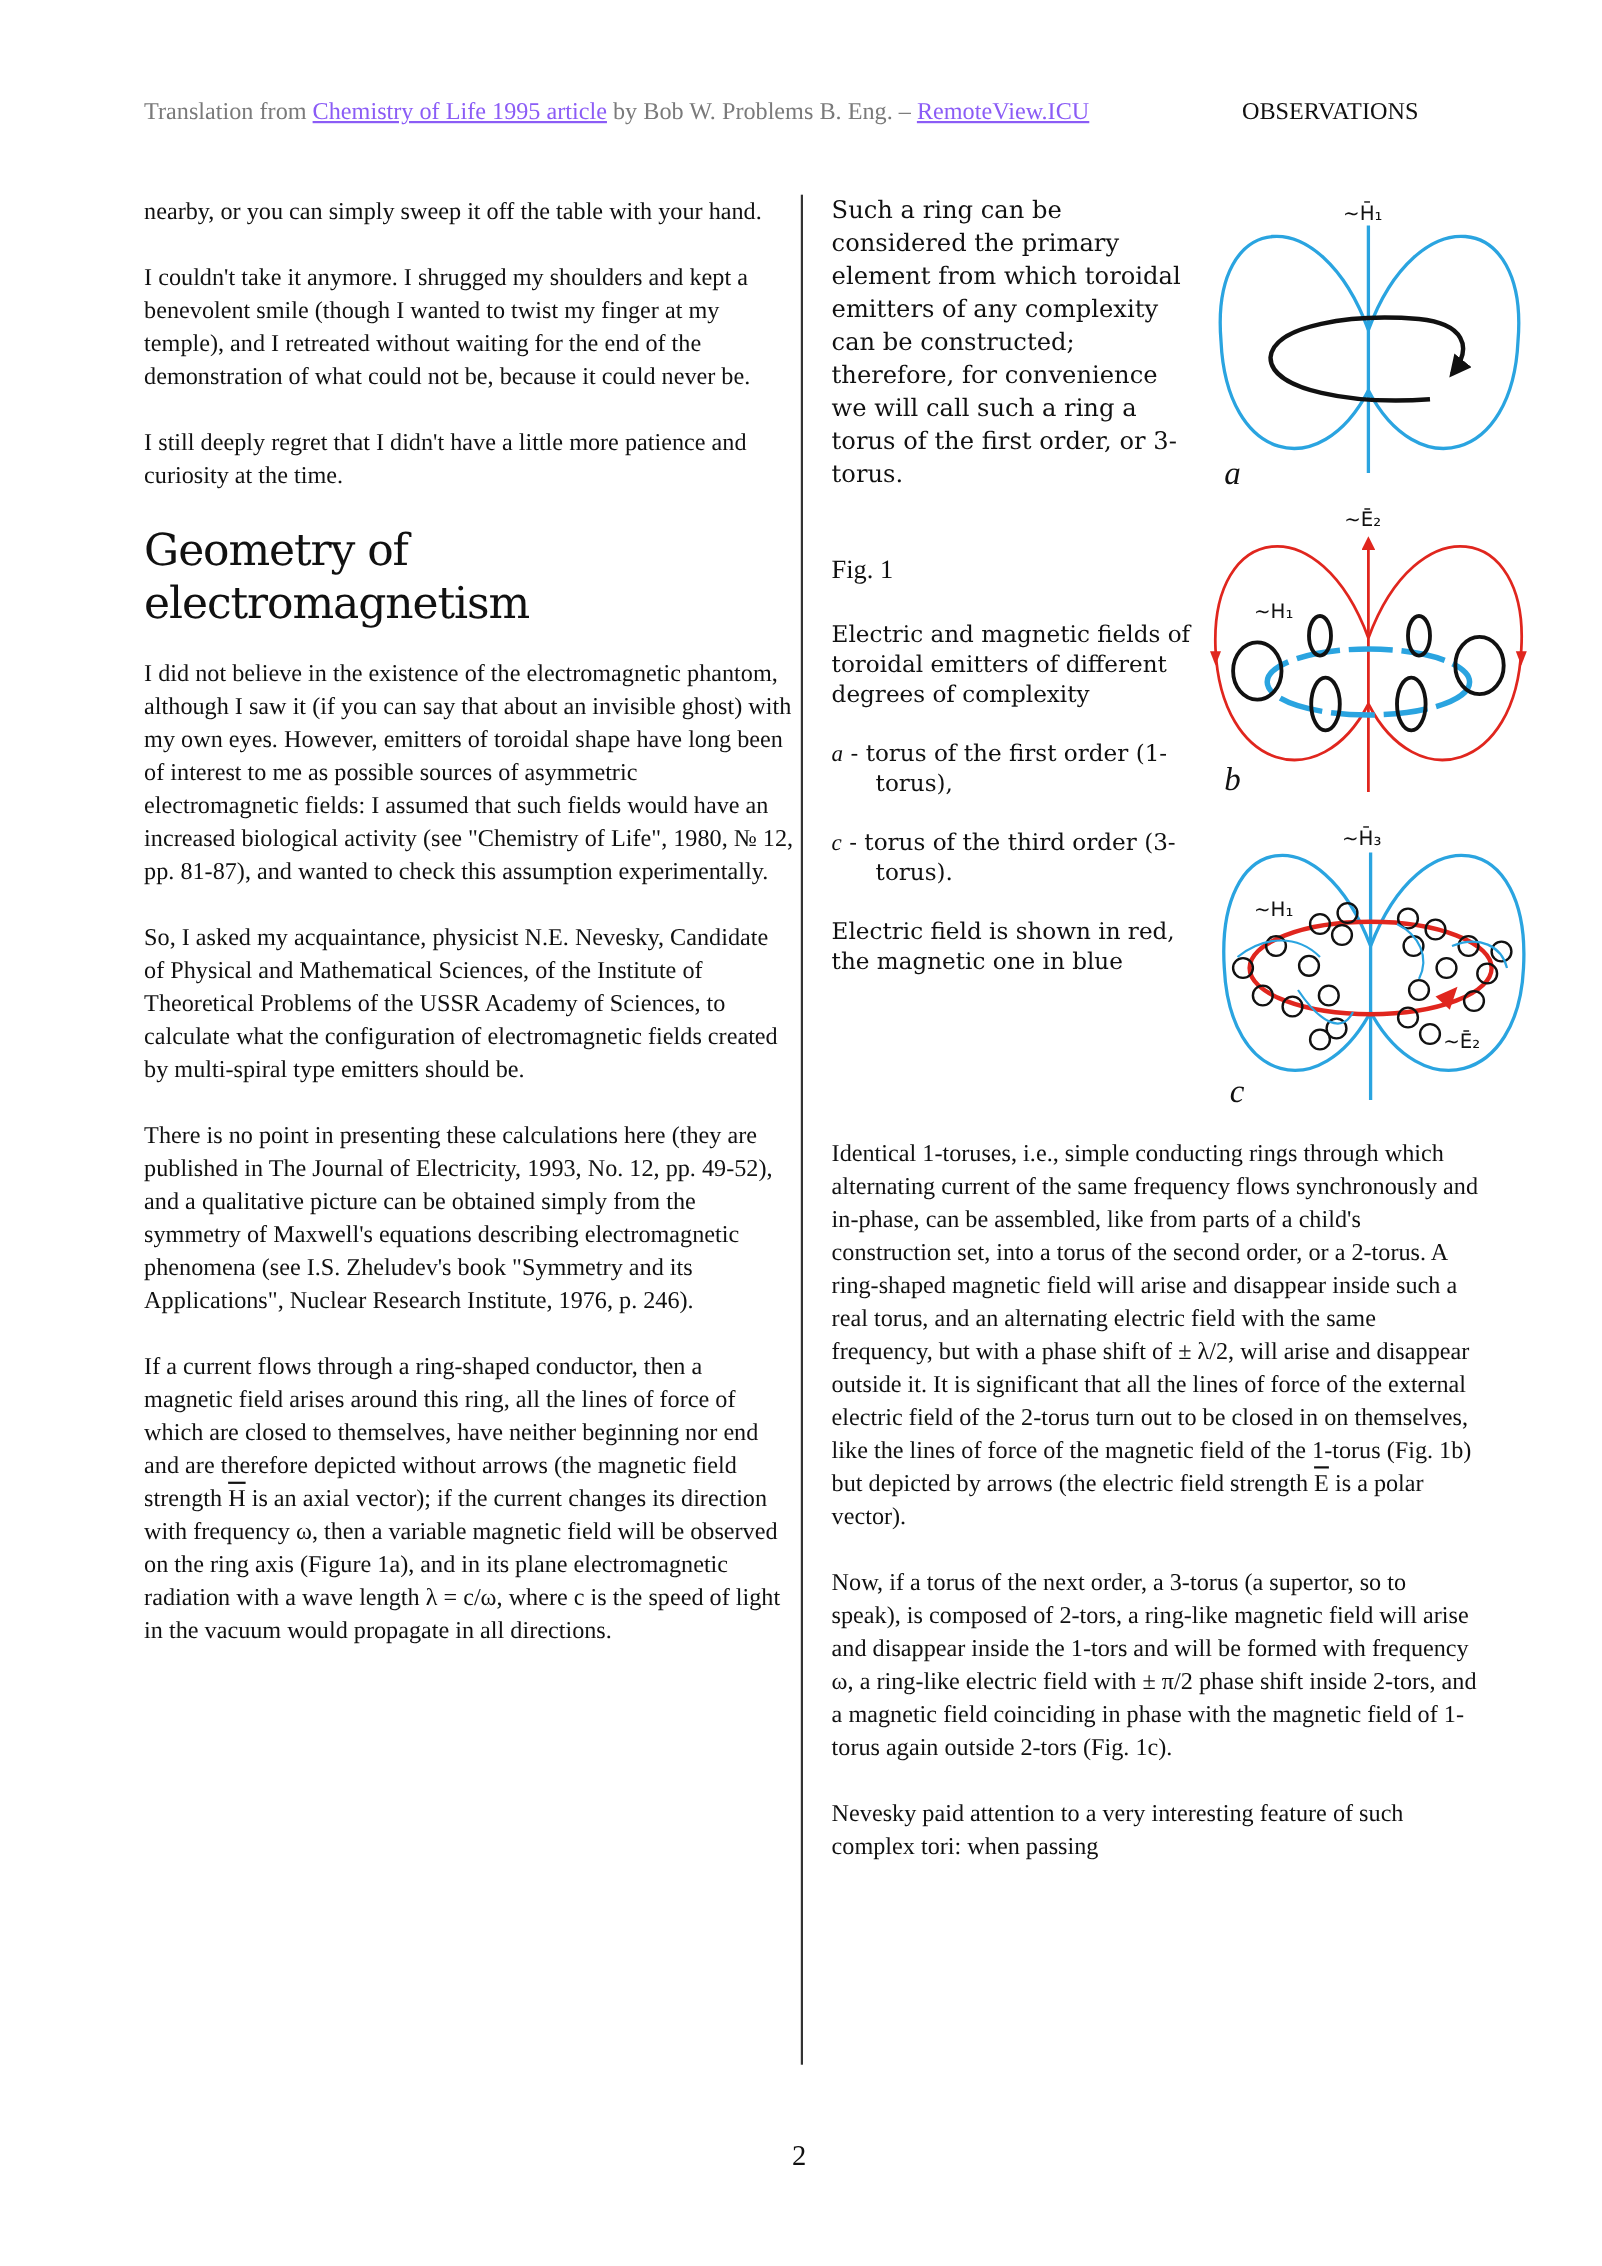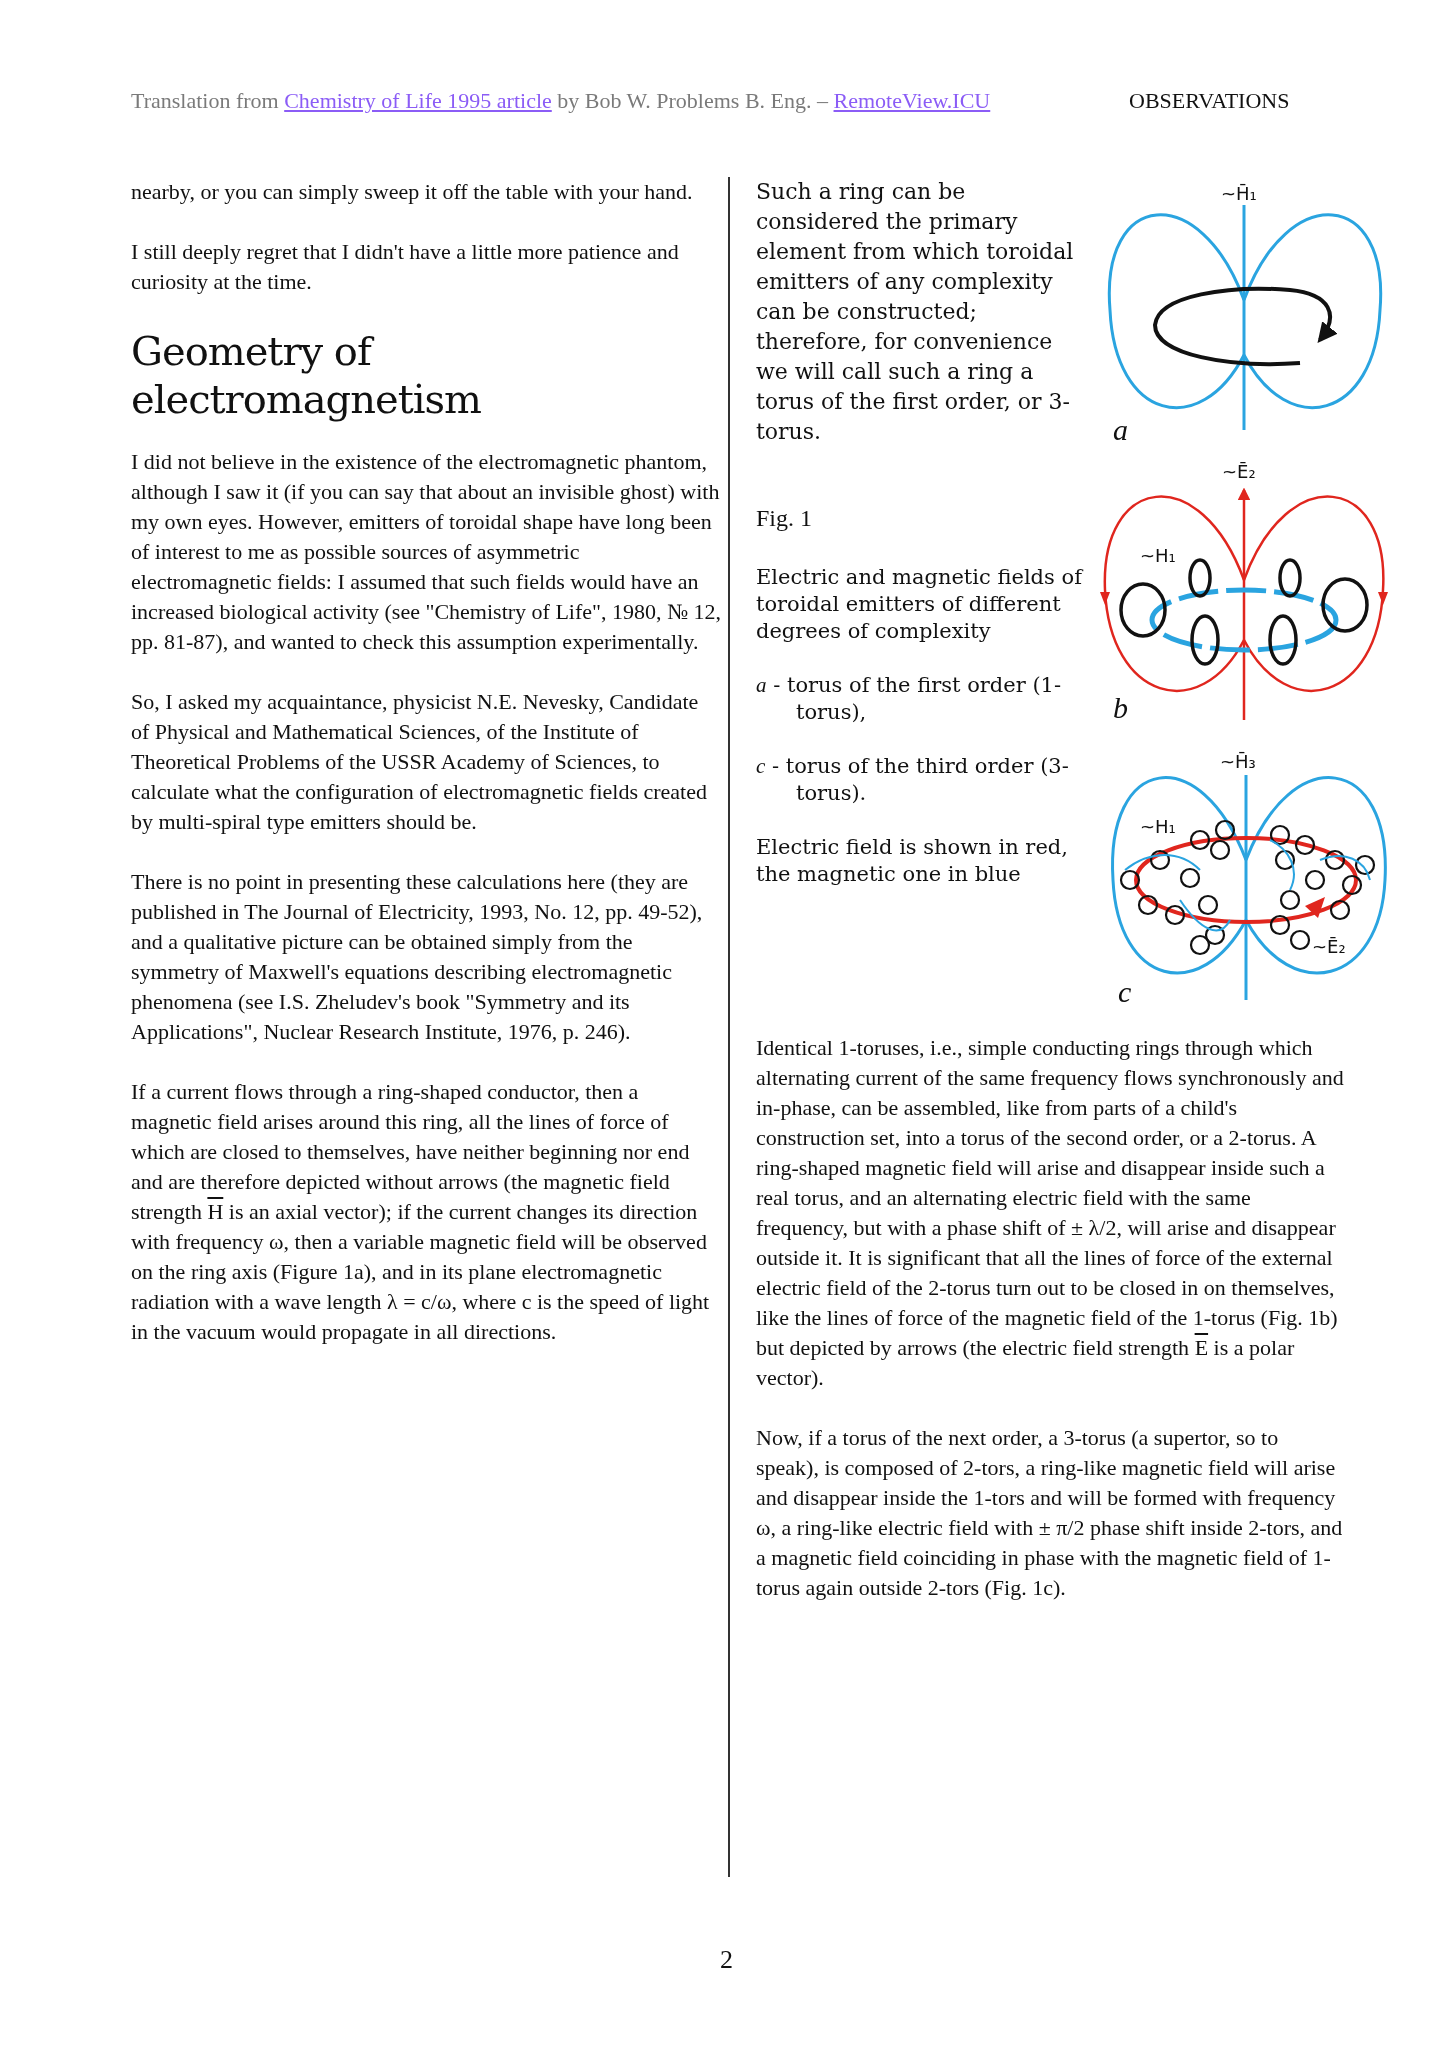--- a/index.html
+++ b/index.html
@@ -32,20 +32,21 @@
 
 <div class="header">
   <span>Translation from </span><a>Chemistry of Life 1995 article</a><span> by Bob W. Problems B. Eng. – </span><a>RemoteView.ICU</a>
   <span class="section">OBSERVATIONS</span>
 </div>
 
 <div class="divider"></div>
 
 <div class="col-left">
   <p>nearby, or you can simply sweep it off the table with your hand.</p>
+  <p>I couldn't take it anymore. I shrugged my shoulders and kept a benevolent smile (though I wanted to twist my finger at my temple), and I retreated without waiting for the end of the demonstration of what could not be, because it could never be.</p>
   <p>I still deeply regret that I didn't have a little more patience and curiosity at the time.</p>
   <h2>Geometry of electromagnetism</h2>
   <p>I did not believe in the existence of the electromagnetic phantom, although I saw it (if you can say that about an invisible ghost) with my own eyes. However, emitters of toroidal shape have long been of interest to me as possible sources of asymmetric electromagnetic fields: I assumed that such fields would have an increased biological activity (see "Chemistry of Life", 1980, № 12, pp. 81-87), and wanted to check this assumption experimentally.</p>
   <p>So, I asked my acquaintance, physicist N.E. Nevesky, Candidate of Physical and Mathematical Sciences, of the Institute of Theoretical Problems of the USSR Academy of Sciences, to calculate what the configuration of electromagnetic fields created by multi-spiral type emitters should be.</p>
   <p>There is no point in presenting these calculations here (they are published in The Journal of Electricity, 1993, No. 12, pp. 49-52), and a qualitative picture can be obtained simply from the symmetry of Maxwell's equations describing electromagnetic phenomena (see I.S. Zheludev's book "Symmetry and its Applications", Nuclear Research Institute, 1976, p. 246).</p>
   <p><span>If a current flows through a ring-shaped conductor, then a magnetic field arises around this ring, all the lines of force of which are closed to themselves, have neither beginning nor end and are therefore depicted without arrows (the magnetic field strength </span><span class="ov">H</span><span> is an axial vector); if the current changes its direction with frequency ω, then a variable magnetic field will be observed on the ring axis (Figure 1a), and in its plane electromagnetic radiation with a wave length λ = c/ω, where c is the speed of light in the vacuum would propagate in all directions.</span></p>
 </div>
 
 <div class="rt-intro">Such a ring can be considered the primary element from which toroidal emitters of any complexity can be constructed; therefore, for convenience we will call such a ring a torus of the first order, or 3-torus.</div>
 
@@ -135,15 +136,16 @@
     <text x="1220" y="768" font-size="18" font-family="DejaVu Sans, sans-serif" fill="#111">~H̄₃</text>
     <text x="1140" y="833" font-size="18" font-family="DejaVu Sans, sans-serif" fill="#111">~H₁</text>
     <text x="1312" y="953" font-size="18" font-family="DejaVu Sans, sans-serif" fill="#111">~Ē₂</text>
     <text x="1118" y="1002" font-size="30" font-style="italic" font-family="Liberation Serif, serif" fill="#111">c</text>
   </g>
 </svg>
 
 <div class="body-right">
   <p><span>Identical 1-toruses, i.e., simple conducting rings through which alternating current of the same frequency flows synchronously and in-phase, can be assembled, like from parts of a child's construction set, into a torus of the second order, or a 2-torus. A ring-shaped magnetic field will arise and disappear inside such a real torus, and an alternating electric field with the same frequency, but with a phase shift of ± λ/2, will arise and disappear outside it. It is significant that all the lines of force of the external electric field of the 2-torus turn out to be closed in on themselves, like the lines of force of the magnetic field of the 1-torus (Fig. 1b) but depicted by arrows (the electric field strength </span><span class="ov">E</span><span> is a polar vector).</span></p>
   <p>Now, if a torus of the next order, a 3-torus (a supertor, so to speak), is composed of 2-tors, a ring-like magnetic field will arise and disappear inside the 1-tors and will be formed with frequency ω, a ring-like electric field with ± π/2 phase shift inside 2-tors, and a magnetic field coinciding in phase with the magnetic field of 1-torus again outside 2-tors (Fig. 1c).</p>
+  <p>Nevesky paid attention to a very interesting feature of such complex tori: when passing</p>
 </div>
 
 <div class="page-num">2</div>
 
 </body></html>

